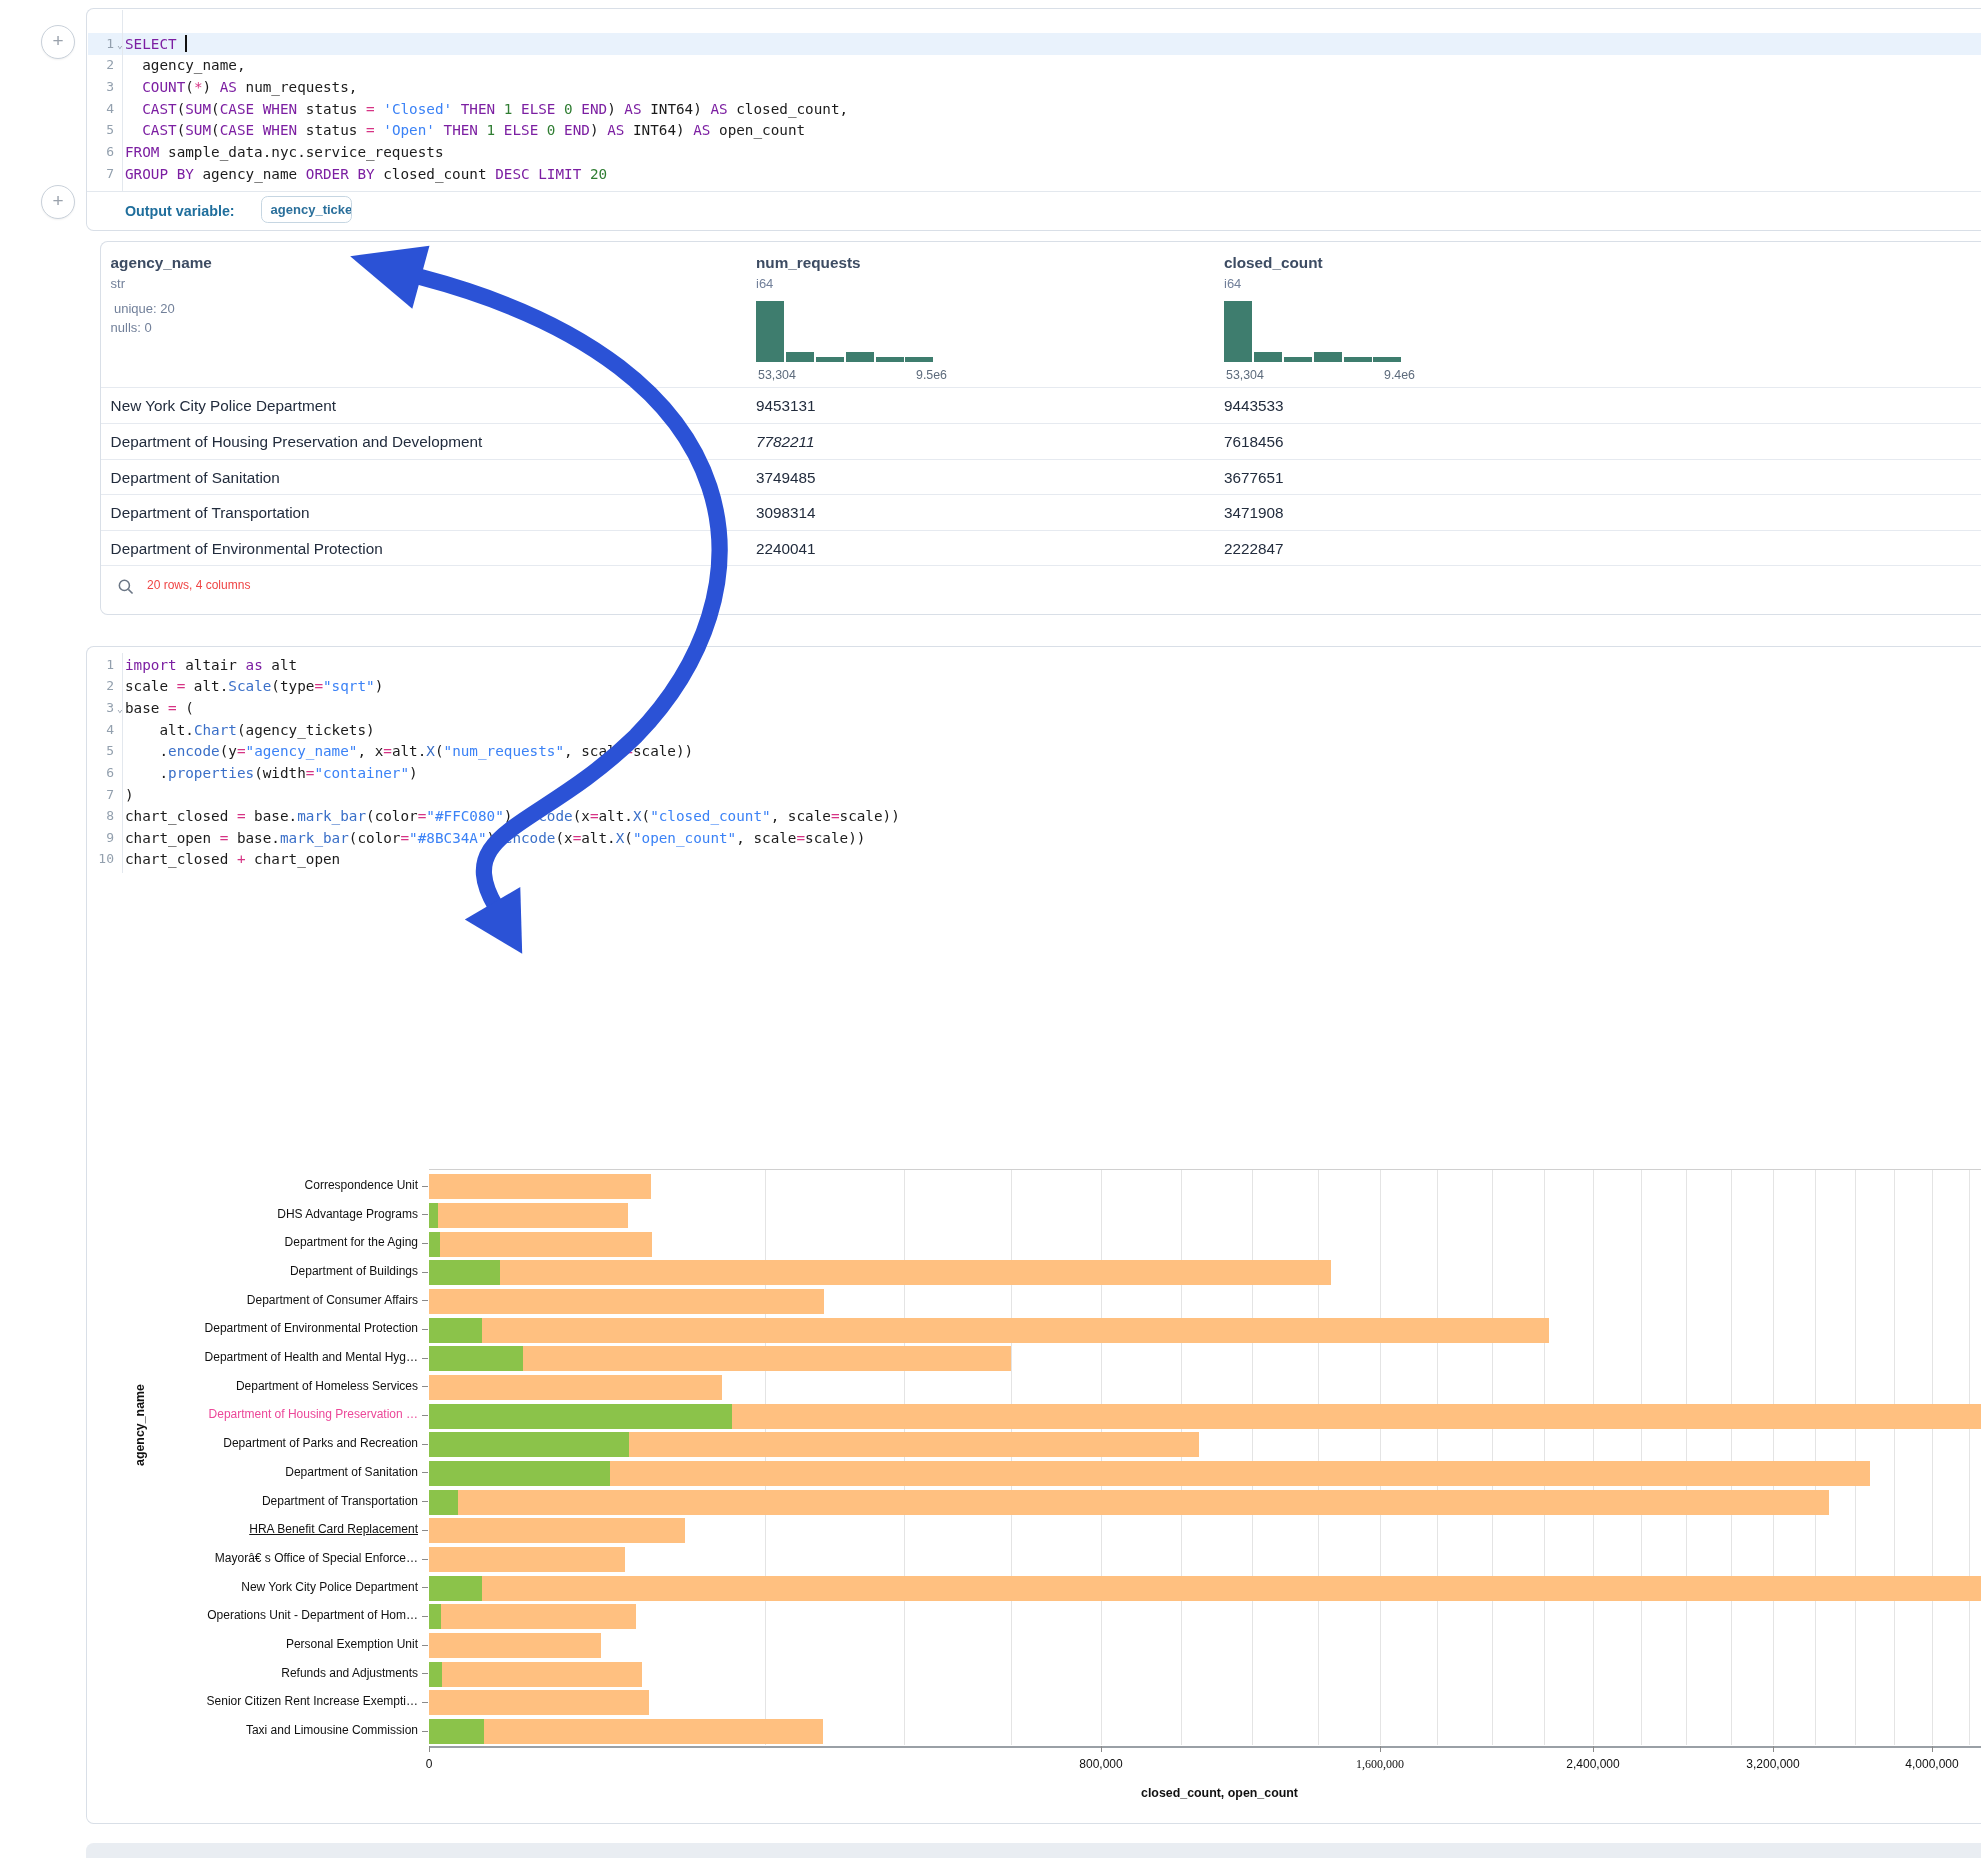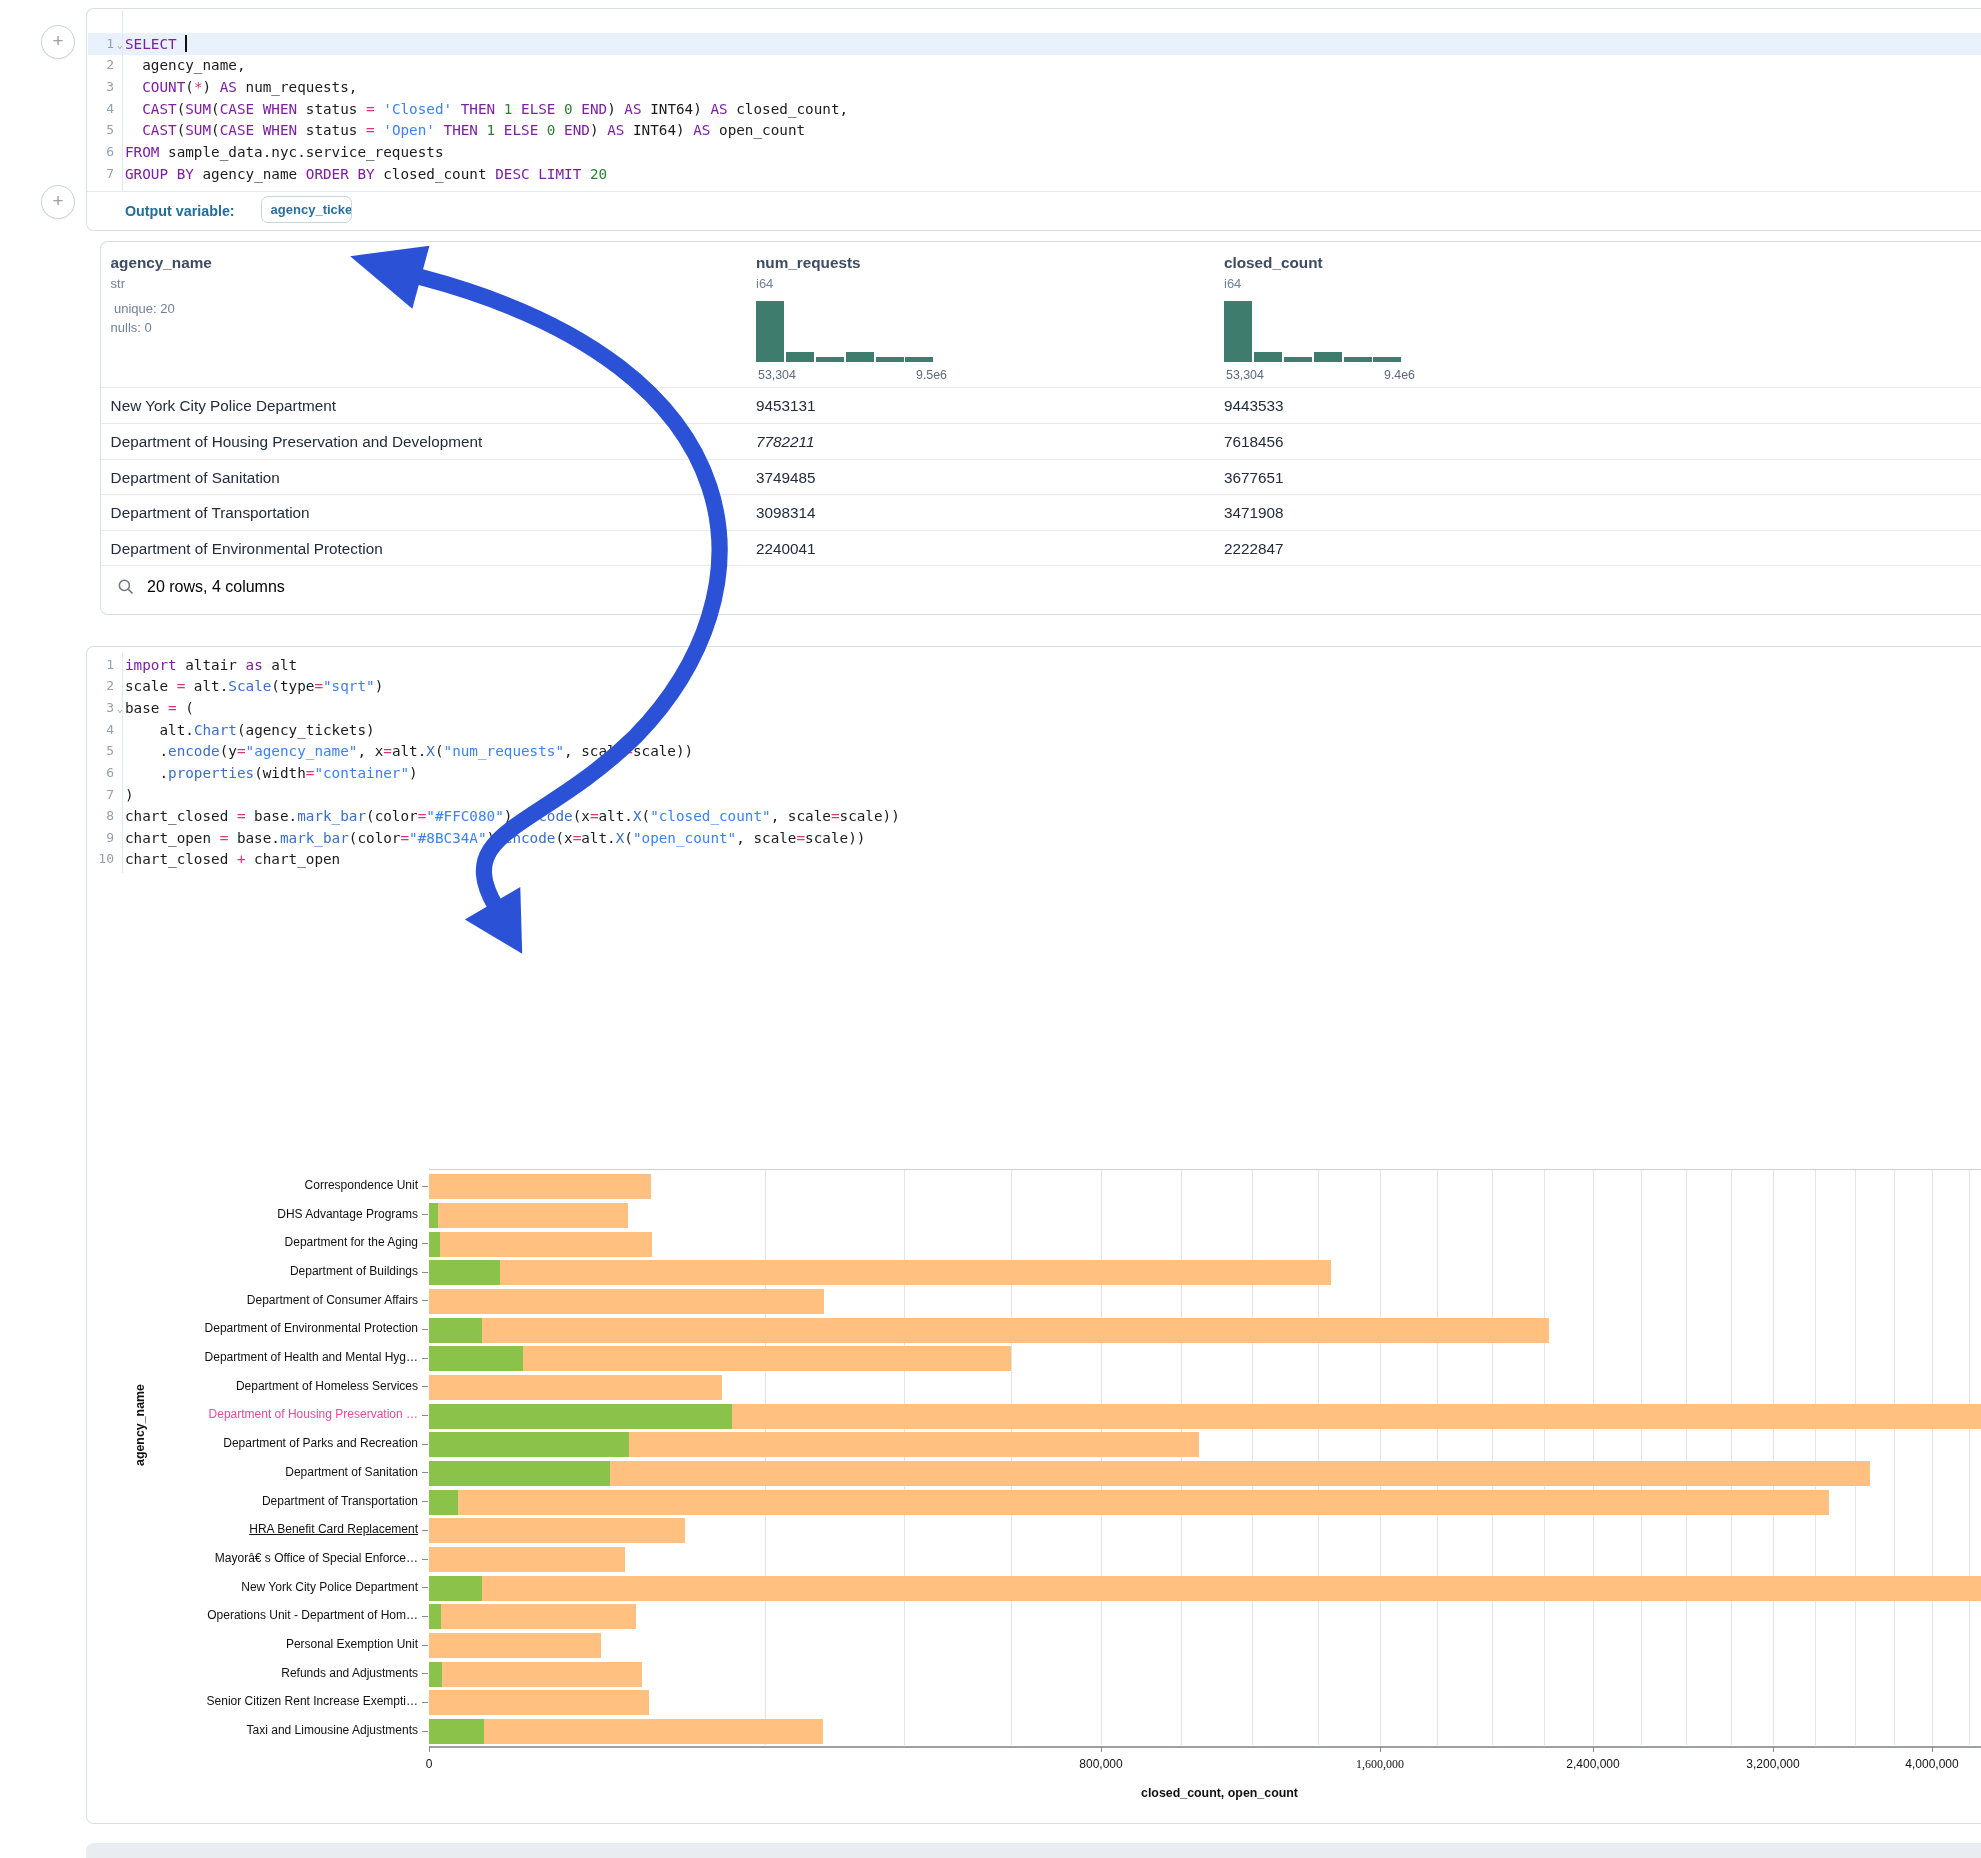--- a/index.html
+++ b/index.html
@@ -38,21 +38,21 @@
   
   .th-name{font-size:15.3px;font-weight:bold;color:#3d4c63;}
   .th-sub{font-size:13px;color:#72809a;}
   .th-stat{font-size:13px;color:#72809a;}
   .hist{position:absolute;display:flex;align-items:flex-end;}
   .hist .hbar{background:#3e7d6e;margin-right:1.9px;}
   .hist-lab{position:absolute;display:flex;justify-content:space-between;
             font-size:12.4px;color:#5d6b7c;}
   .trow{position:absolute;left:0;right:0;border-top:1px solid #e6eaf0;cursor:default;}
   .tcell{position:absolute;font-size:15.3px;color:#222c3d;line-height:35px;white-space:nowrap;}
-  .tfoot{position:absolute;font-size:16px;color:#000000;}
+  .tfoot{position:absolute;font-size:12px;color:#ef4444;}
   svg{display:block;}
 </style>
 </head>
 <body>
 
 <div id="page">
 
   <div class="card" style="left:86px;top:7.6px;width:1912px;height:223px;">
     <div class="hl" style="top:24px;"></div>
     <div class="gutline" style="left:35px;top:1px;height:181px;"></div>
@@ -245,21 +245,21 @@
         <div style="position: absolute; left: 335px; top: 769px; width: 5.7px; height: 1px; background: rgb(138, 138, 138);"></div>
         <div style="position: absolute; left: 342px; top: 786px; width: 213px; height: 25px; background: rgb(255, 192, 128);"></div>
         <div style="position: absolute; left: 342px; top: 786px; width: 13px; height: 25px; background: rgb(139, 195, 74);"></div>
         <div style="position: absolute; left: 0px; top: 790px; width: 331px; text-align: right; font-size: 12px; color: rgb(17, 17, 17); white-space: nowrap; overflow: hidden;">Refunds and Adjustments</div>
         <div style="position: absolute; left: 335px; top: 797px; width: 5.7px; height: 1px; background: rgb(138, 138, 138);"></div>
         <div style="position: absolute; left: 342px; top: 814px; width: 220px; height: 25px; background: rgb(255, 192, 128);"></div>
         <div style="position: absolute; left: 0px; top: 818px; width: 331px; text-align: right; font-size: 12px; color: rgb(17, 17, 17); white-space: nowrap; overflow: hidden;">Senior Citizen Rent Increase Exempti…</div>
         <div style="position: absolute; left: 335px; top: 826px; width: 5.7px; height: 1px; background: rgb(138, 138, 138);"></div>
         <div style="position: absolute; left: 342px; top: 843px; width: 394px; height: 25px; background: rgb(255, 192, 128);"></div>
         <div style="position: absolute; left: 342px; top: 843px; width: 55px; height: 25px; background: rgb(139, 195, 74);"></div>
-        <div style="position: absolute; left: 0px; top: 847px; width: 331px; text-align: right; font-size: 12px; color: rgb(17, 17, 17); white-space: nowrap; overflow: hidden;">Taxi and Limousine Adjustments</div>
+        <div style="position: absolute; left: 0px; top: 847px; width: 331px; text-align: right; font-size: 12px; color: rgb(17, 17, 17); white-space: nowrap; overflow: hidden;">Taxi and Limousine Commission</div>
         <div style="position: absolute; left: 335px; top: 855px; width: 5.7px; height: 1px; background: rgb(138, 138, 138);"></div>
         <div style="position: absolute; left: 342px; top: 870px; width: 1px; height: 5.7px; background: rgb(138, 138, 138);"></div>
         <div style="position: absolute; left: 342px; top: 881px; font-size: 12px; color: rgb(17, 17, 17); transform: translateX(-50%);">0</div>
         <div style="position: absolute; left: 1014px; top: 870px; width: 1px; height: 5.7px; background: rgb(138, 138, 138);"></div>
         <div style="position: absolute; left: 1014px; top: 881px; font-size: 12px; color: rgb(17, 17, 17); transform: translateX(-50%);">800,000</div>
         <div style="position: absolute; left: 1293px; top: 870px; width: 1px; height: 5.7px; background: rgb(138, 138, 138);"></div>
         <div style="position: absolute; left: 1293px; top: 881px; font-size: 12px; color: rgb(17, 17, 17); transform: translateX(-50%); font-family: Liberation Serif, serif;">1,600,000</div>
         <div style="position: absolute; left: 1506px; top: 870px; width: 1px; height: 5.7px; background: rgb(138, 138, 138);"></div>
         <div style="position: absolute; left: 1506px; top: 881px; font-size: 12px; color: rgb(17, 17, 17); transform: translateX(-50%);">2,400,000</div>
         <div style="position: absolute; left: 1686px; top: 870px; width: 1px; height: 5.7px; background: rgb(138, 138, 138);"></div>

